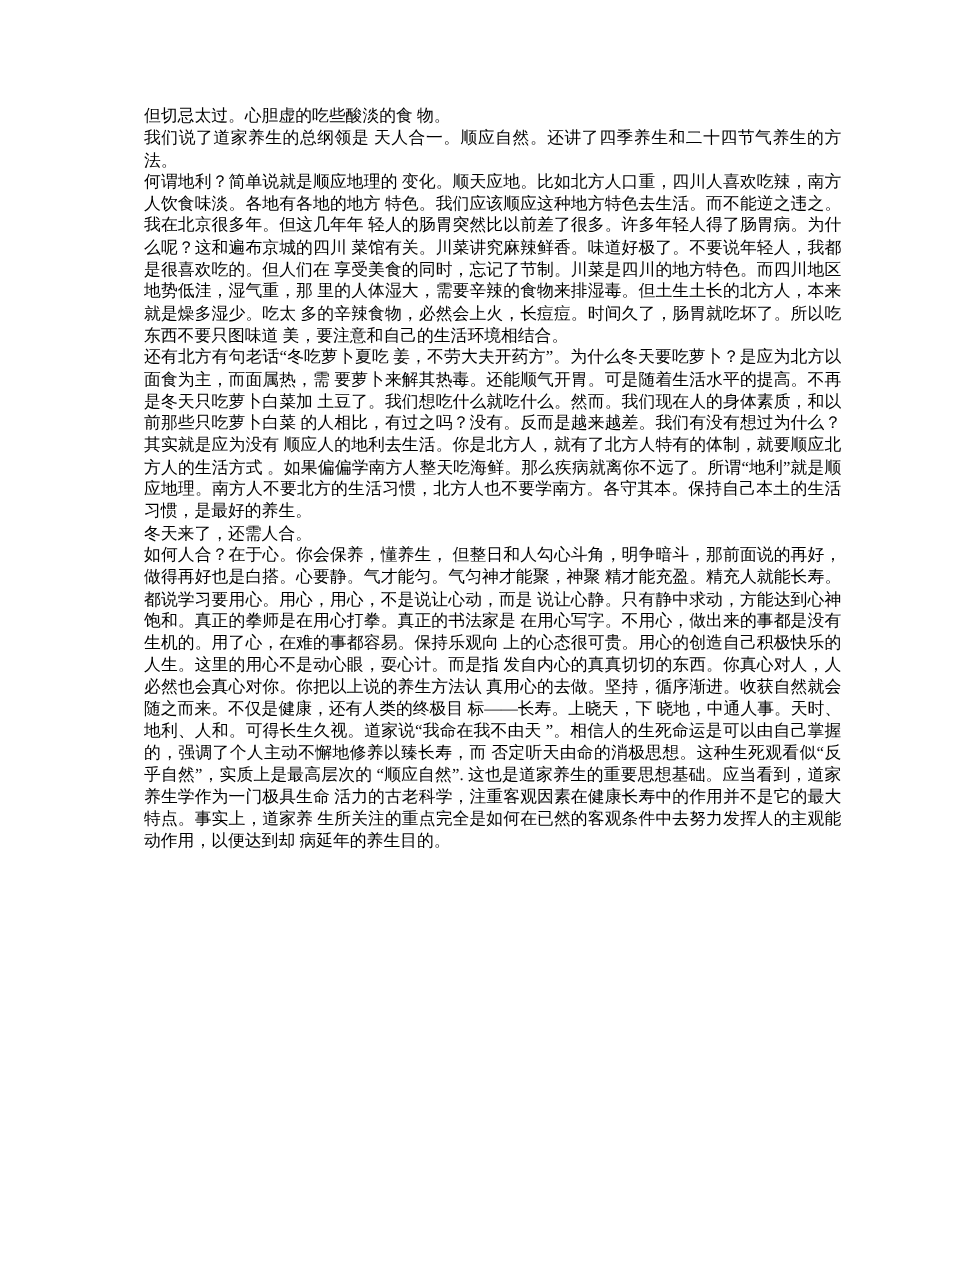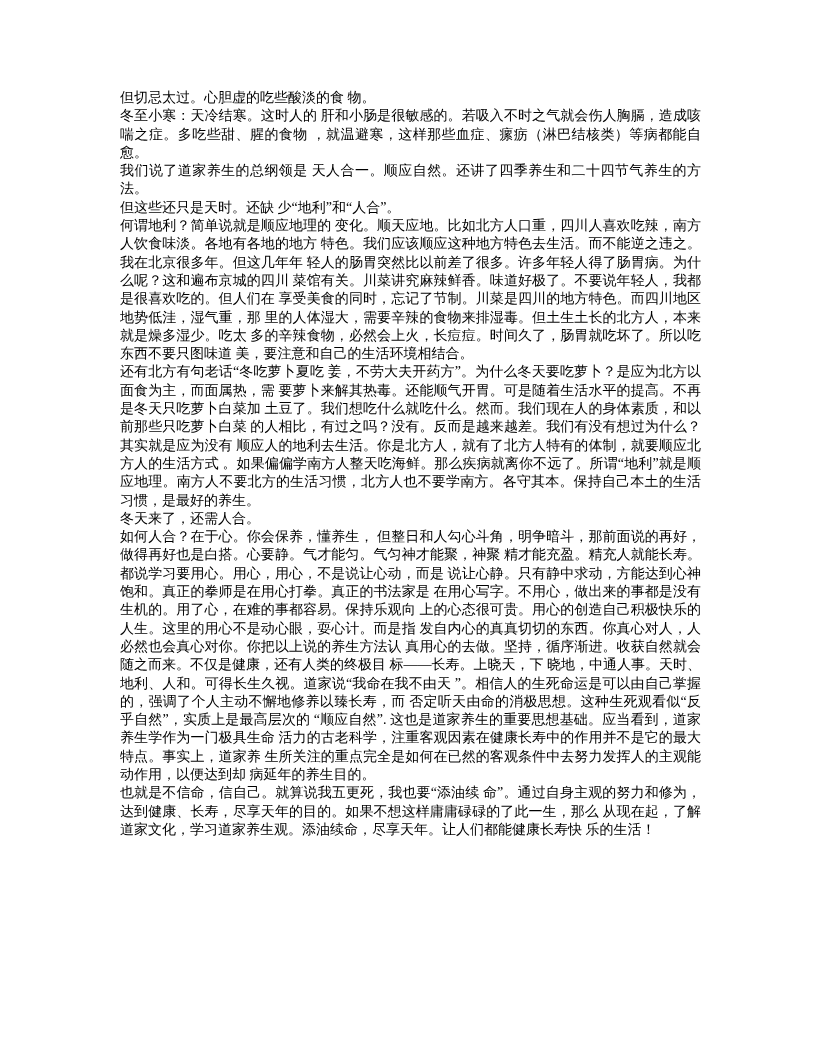--- a/index.html
+++ b/index.html
@@ -33,22 +33,19 @@
     word-break: break-all;
     overflow-wrap: break-word;
   }
 </style>
 </head>
 <body>
 
 <div class="page">
   <div class="doc-body">
     <p>但切忌太过。心胆虚的吃些酸淡的食 物。</p>
-    <p>冬至小寒：天冷结寒。这时人的 肝和小肠是很敏感的。若吸入不时之气就会伤人胸膈，造成咳喘之症。多吃些甜、腥的食物 ，就温避寒，这样那些血症、瘰疬（淋巴结核类）等病都能自愈。</p>
     <p>我们说了道家养生的总纲领是 天人合一。顺应自然。还讲了四季养生和二十四节气养生的方法。</p>
-    <p>但这些还只是天时。还缺 少“地利”和“人合”。</p>
     <p>何谓地利？简单说就是顺应地理的 变化。顺天应地。比如北方人口重，四川人喜欢吃辣，南方人饮食味淡。各地有各地的地方 特色。我们应该顺应这种地方特色去生活。而不能逆之违之。我在北京很多年。但这几年年 轻人的肠胃突然比以前差了很多。许多年轻人得了肠胃病。为什么呢？这和遍布京城的四川 菜馆有关。川菜讲究麻辣鲜香。味道好极了。不要说年轻人，我都是很喜欢吃的。但人们在 享受美食的同时，忘记了节制。川菜是四川的地方特色。而四川地区地势低洼，湿气重，那 里的人体湿大，需要辛辣的食物来排湿毒。但土生土长的北方人，本来就是燥多湿少。吃太 多的辛辣食物，必然会上火，长痘痘。时间久了，肠胃就吃坏了。所以吃东西不要只图味道 美，要注意和自己的生活环境相结合。</p>
     <p>还有北方有句老话“冬吃萝卜夏吃 姜，不劳大夫开药方”。为什么冬天要吃萝卜？是应为北方以面食为主，而面属热，需 要萝卜来解其热毒。还能顺气开胃。可是随着生活水平的提高。不再是冬天只吃萝卜白菜加 土豆了。我们想吃什么就吃什么。然而。我们现在人的身体素质，和以前那些只吃萝卜白菜 的人相比，有过之吗？没有。反而是越来越差。我们有没有想过为什么？其实就是应为没有 顺应人的地利去生活。你是北方人，就有了北方人特有的体制，就要顺应北方人的生活方式 。如果偏偏学南方人整天吃海鲜。那么疾病就离你不远了。所谓“地利”就是顺 应地理。南方人不要北方的生活习惯，北方人也不要学南方。各守其本。保持自己本土的生活习惯，是最好的养生。</p>
     <p>冬天来了，还需人合。</p>
     <p>如何人合？在于心。你会保养，懂养生， 但整日和人勾心斗角，明争暗斗，那前面说的再好，做得再好也是白搭。心要静。气才能匀。气匀神才能聚，神聚 精才能充盈。精充人就能长寿。都说学习要用心。用心，用心，不是说让心动，而是 说让心静。只有静中求动，方能达到心神饱和。真正的拳师是在用心打拳。真正的书法家是 在用心写字。不用心，做出来的事都是没有生机的。用了心，在难的事都容易。保持乐观向 上的心态很可贵。用心的创造自己积极快乐的人生。这里的用心不是动心眼，耍心计。而是指 发自内心的真真切切的东西。你真心对人，人必然也会真心对你。你把以上说的养生方法认 真用心的去做。坚持，循序渐进。收获自然就会随之而来。不仅是健康，还有人类的终极目 标——长寿。上晓天，下 晓地，中通人事。天时、地利、人和。可得长生久视。道家说“我命在我不由天 ”。相信人的生死命运是可以由自己掌握的，强调了个人主动不懈地修养以臻长寿，而 否定听天由命的消极思想。这种生死观看似“反乎自然”，实质上是最高层次的 “顺应自然”. 这也是道家养生的重要思想基础。应当看到，道家养生学作为一门极具生命 活力的古老科学，注重客观因素在健康长寿中的作用并不是它的最大特点。事实上，道家养 生所关注的重点完全是如何在已然的客观条件中去努力发挥人的主观能动作用，以便达到却 病延年的养生目的。</p>
-    <p>也就是不信命，信自己。就算说我五更死，我也要“添油续 命”。通过自身主观的努力和修为，达到健康、长寿，尽享天年的目的。如果不想这样庸庸碌碌的了此一生，那么 从现在起，了解道家文化，学习道家养生观。添油续命，尽享天年。让人们都能健康长寿快 乐的生活！</p>
   </div>
 </div>
 
 </body></html>

